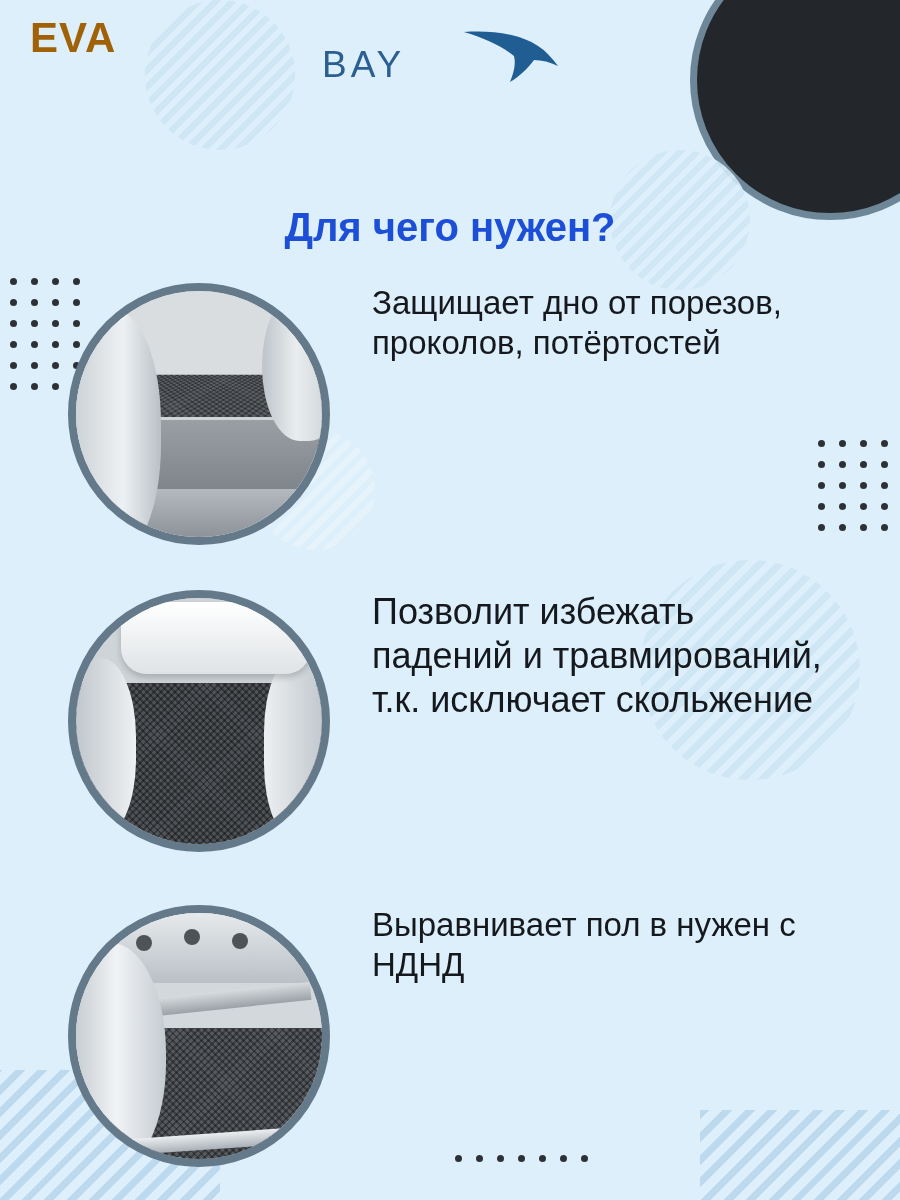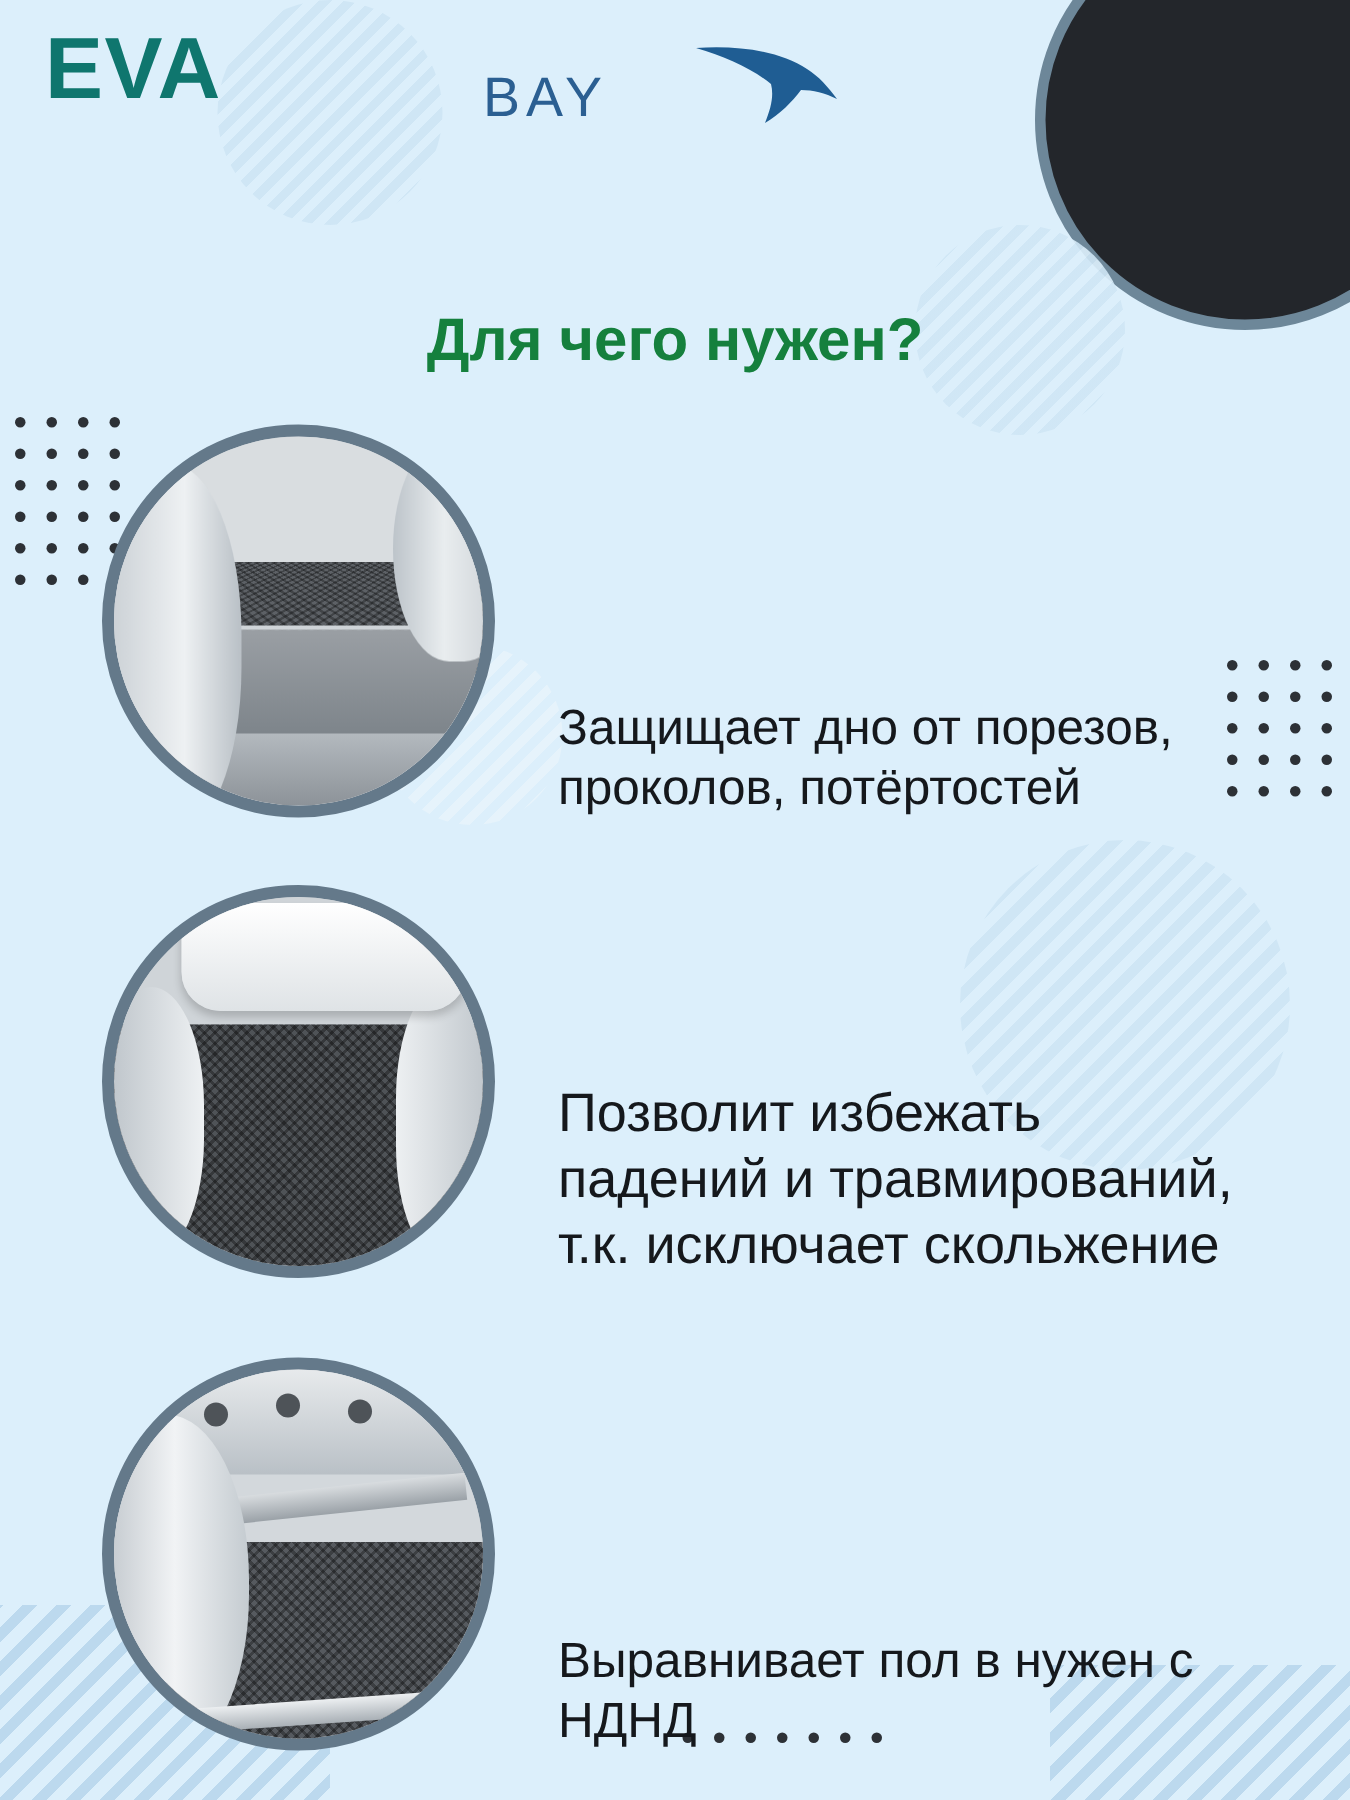--- a/index.html
+++ b/index.html
@@ -77,21 +77,21 @@
   .dots-left  { top: 278px; left: 10px;  grid-template-columns: repeat(4, 7px); }
   .dots-right { top: 440px; right: 12px; grid-template-columns: repeat(4, 7px); }
   .dots-bottom{ bottom: 38px; left: 455px; grid-template-columns: repeat(7, 7px); }
 
   
   .hdr-title {
     position: absolute; top: 18px; left: 30px;
     line-height: .95;
   }
   .hdr-eva {
-    font-size: 58px; font-weight: bold; color: #0f766e;
+    font-size: 42px; font-weight: bold; color: #a16207;
     letter-spacing: 1px;
   }
   .hdr-kovrik {
     font-size: 47px; font-weight: bold; color: #1c3f6e;
     letter-spacing: 1px; margin-top: 4px;
   }
 
   .logo {
     position: absolute; top: 22px; left: 322px;
     width: 240px; height: 75px;
@@ -99,25 +99,25 @@
   .logo-text {
     position: absolute; left: 0; top: 22px;
     font-size: 37px; letter-spacing: 4px; color: #2b5f92;
     font-family: "Liberation Sans", sans-serif;
   }
   .logo-bird { position: absolute; left: 140px; top: 4px; }
 
   .subtitle {
     position: absolute; top: 205px; left: 0; width: 900px;
     text-align: center;
-    font-size: 40px; font-weight: bold; color: #15803d;
-  }
-
-  
-  .row { position: absolute; display: flex; align-items: flex-end; }
+    font-size: 40px; font-weight: bold; color: #1d4ed8;
+  }
+
+  
+  .row { position: absolute; display: flex; align-items: flex-start; }
   .row-1 { top: 283px; left: 68px; }
   .row-2 { top: 590px; left: 68px; }
   .row-3 { top: 905px; left: 68px; }
 
   .photo {
     width: 262px; height: 262px; border-radius: 50%;
     border: 8px solid #64798a;
     overflow: hidden; position: relative;
     background: #c9cfd4;
     flex: 0 0 auto;

